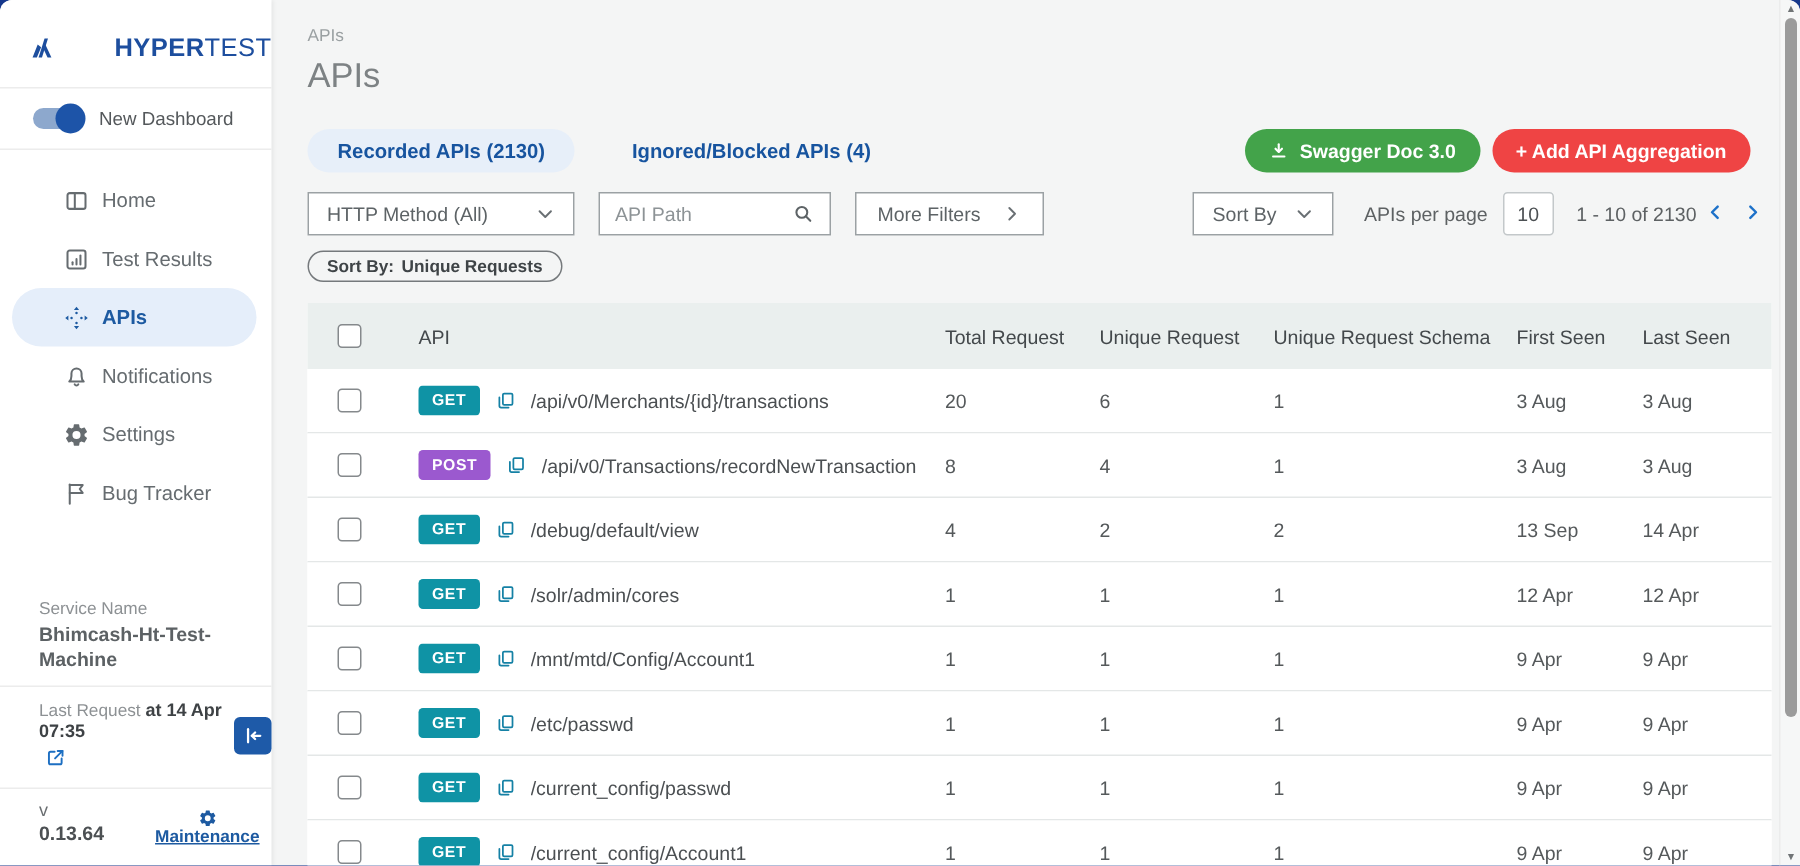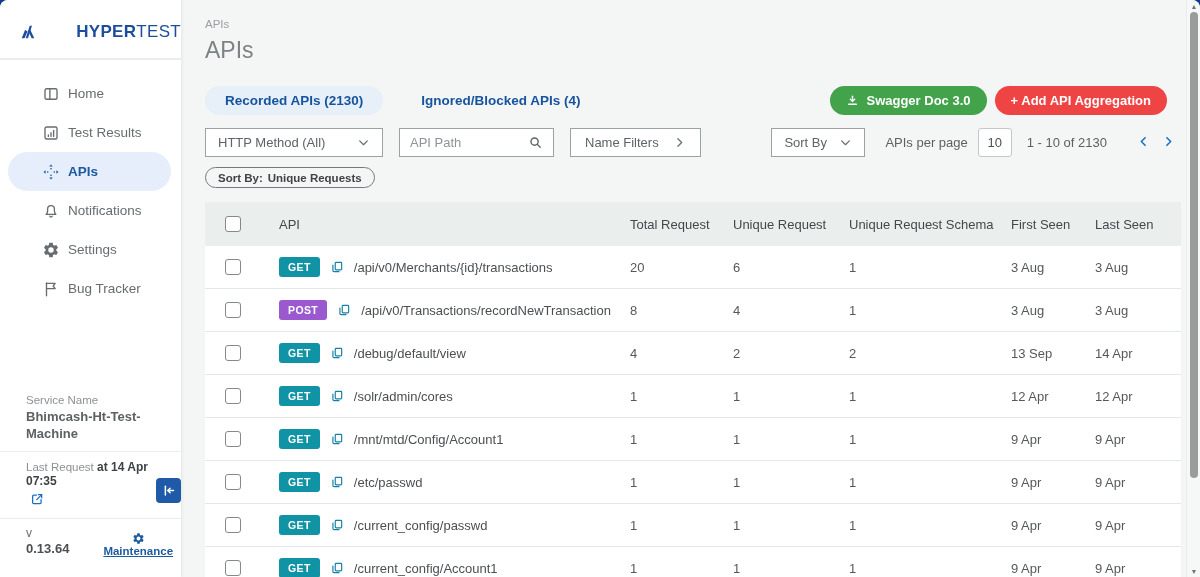--- a/index.html
+++ b/index.html
@@ -17,21 +17,21 @@
   .toggle .knob { position:absolute; right:-1px; top:-3px; width:20px; height:20px; border-radius:50%; background:#1d54a8; }
   .toggle-label { font-size:12.5px; color:#54585b; }
   nav { padding:14px 0 0 0; }
   .nav-item { display:flex; align-items:center; gap:8px; height:39px; padding-left:34px; margin:0 10px 0 8px; border-radius:20px; color:#666c70; cursor:pointer; }
   .nav-icon { width:18px; height:18px; display:flex; align-items:center; justify-content:center; }
   .nav-icon svg { width:18px; height:18px; }
   .nav-label { font-size:13.5px; }
   .nav-item.active { background:#e5eefa; color:#1d5aa1; }
   .nav-item.active .nav-label { font-weight:bold; }
 
-  .sidebar-bottom { position:absolute; left:0; right:0; bottom:12px; padding:0 0 8px 0; }
+  .sidebar-bottom { position:absolute; left:0; right:0; bottom:5px; padding:0 0 8px 0; }
   .svc-label { font-size:11.5px; color:#8d9194; padding:0 0 3px 26px; }
   .svc-name { font-size:13px; font-weight:bold; color:#5c6164; line-height:1.25; padding:0 30px 9px 26px; }
   .last-req { font-size:11.5px; color:#8d9194; padding:8px 10px 2px 26px; }
   .last-req b { color:#3e4245; font-size:12px; }
   .ext-icon { padding:2px 0 8px 30px; color:#1d6fc2; cursor:pointer; }
   .ext-icon svg { width:14px; height:14px; }
   .version-row { display:flex; align-items:flex-end; padding:7px 18px 0 26px; gap:34px; }
   .version { font-size:12px; color:#6a6e71; line-height:1.25; }
   .version b { font-size:13px; color:#4c5053; }
   .maintenance { display:flex; flex-direction:column; align-items:center; color:#1d5aa1; cursor:pointer; }
@@ -60,21 +60,21 @@
   .select.method { width:178px; margin-right:16px; }
   .select.sort { width:94px; }
   .select svg, .more-filters svg { width:13px; height:13px; color:#6a7074; }
   .search-box { width:155px; padding:4px 10px; margin-right:16px; cursor:text; }
   .search-box input { flex:1; border:none; outline:none; font-family:inherit; font-size:13px; color:#5d6366; min-width:0; background:transparent; }
   .search-box input::placeholder { color:#8d9396; }
   .search-box svg { width:15px; height:15px; color:#5d6366; flex:0 0 auto; }
   .more-filters { gap:14px; padding:0 14px; background:#fff; font-family:inherit; }
   .pp-label { font-size:13px; color:#5d6163; margin:0 10px 0 20px; }
   .pp-input { width:34px; height:29px; border:1px solid #c3c8ca; border-radius:3px; text-align:center; font-family:inherit; font-size:13px; color:#4c5053; margin-right:15px; }
-  .range { font-size:13px; color:#5d6163; margin-right:24px; }
+  .range { font-size:13px; color:#5d6163; margin-right:0; }
   .pg { background:none; border:none; color:#1d71c9; cursor:pointer; padding:2px 6px; }
   .pg svg { width:13px; height:13px; }
 
   .chip { display:inline-flex; align-items:center; gap:5px; margin-top:10px; height:21px; border:1px solid #75797c; border-radius:11px; padding:0 12px; font-size:11.5px; color:#3f4447; font-weight:bold; }
 
   
   .table { margin-top:14px; background:#fff; }
   .thead, .trow { display:grid; grid-template-columns:55px 370px 103px 116px 162px 84px 86px; align-items:center; }
   .thead { height:44px; background:#eaefee; font-size:13px; color:#43484b; font-weight:500; }
   .trow { height:43px; border-bottom:1px solid #e4e7e7; background:#fff; font-size:13px; color:#55595b; }
@@ -100,20 +100,26 @@
   <aside class="sidebar">
     <div class="logo">
       <svg width="26" height="24" viewBox="0 0 32 28">
         <path d="M3 25 L9 10 L13 13 L8 25 Z" fill="#1d4e9e"></path>
         <path d="M10 25 L17 3 L21 3 L14 25 Z" fill="#1d4e9e"></path>
         <path d="M17 8 L25 25 L20.5 25 L15 13.5 Z" fill="#1d4e9e"></path>
       </svg>
       <span class="logo-text"><b>HYPER</b><span>TEST</span></span>
     </div>
     <div class="divider"></div>
+    <div class="toggle-row">
+      <span class="toggle">
+          <span class="knob"></span>
+        </span>
+      <span class="toggle-label">New Dashboard</span>
+    </div>
     <div class="divider"></div>
     <nav id="nav">
   <div class="nav-item">
     <span class="nav-icon">
             <svg viewBox="0 0 24 24" fill="none" stroke="currentColor" stroke-width="1.8" stroke-linejoin="round">
               <rect x="4" y="5" width="16" height="14" rx="2"></rect>
               <line x1="10.5" y1="5" x2="10.5" y2="19"></line>
             </svg>
           </span>
     <span class="nav-label">Home</span>
@@ -245,21 +251,21 @@
           </svg>
       </div>
       <div class="search-box">
         <input placeholder="API Path" style="">
         <svg viewBox="0 0 24 24" fill="none" stroke="currentColor" stroke-width="2.2" stroke-linecap="round">
             <circle cx="10.5" cy="10.5" r="5.8"></circle>
             <line x1="15" y1="15" x2="19.5" y2="19.5"></line>
           </svg>
       </div>
       <button class="more-filters">
-        <span>Name Filters</span>
+        <span>More Filters</span>
         <svg viewBox="0 0 24 24" fill="none" stroke="currentColor" stroke-width="2.4" stroke-linecap="round" stroke-linejoin="round">
             <path d="M9 5l7 7-7 7"></path>
           </svg>
       </button>
       <div class="spacer"></div>
       <div class="select sort">
         <span>Sort By</span>
         <svg viewBox="0 0 24 24" fill="none" stroke="currentColor" stroke-width="2.4" stroke-linecap="round" stroke-linejoin="round">
             <path d="M5 9l7 7 7-7"></path>
           </svg>

